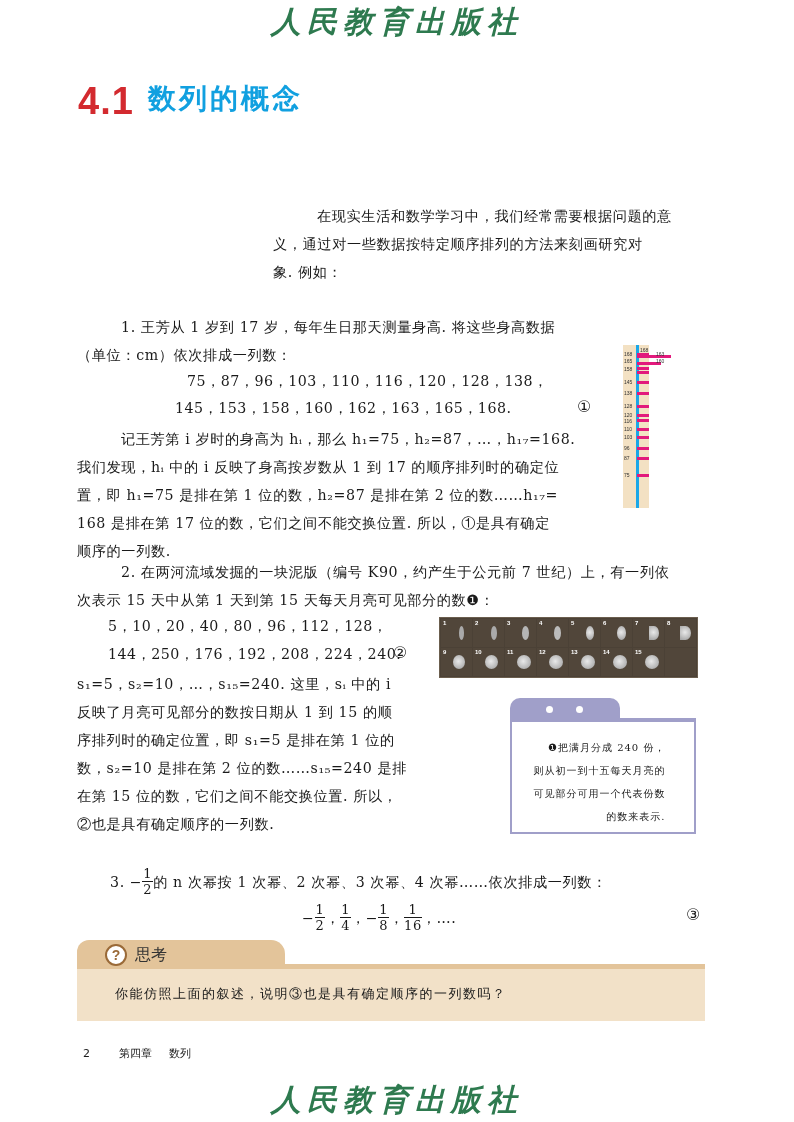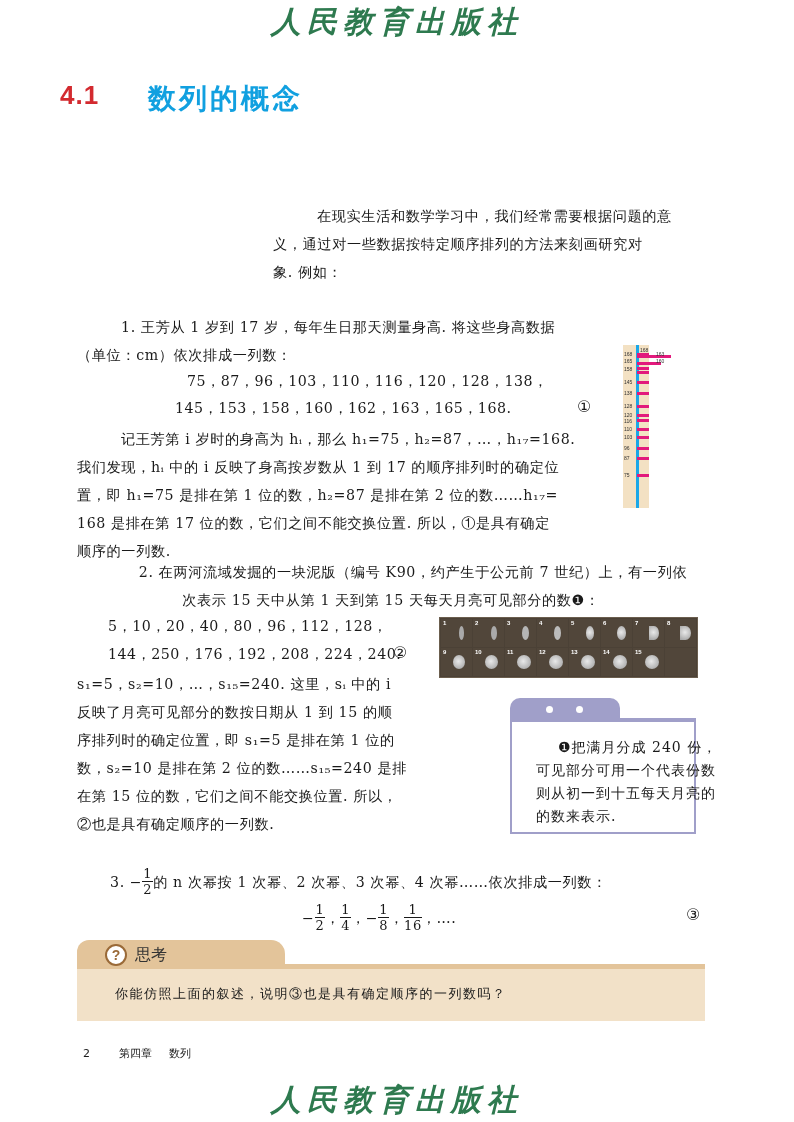--- a/index.html
+++ b/index.html
@@ -4,22 +4,22 @@
 <style>
   html, body { margin:0; padding:0; background:#ffffff; }
   body { width:794px; height:1122px; position:relative; overflow:hidden;
          font-family:"DejaVu Serif","Liberation Serif",serif; color:#1a1a1a; }
   .abs { position:absolute; }
   .publisher { left:0; width:794px; text-align:center; color:#2e7a4f;
                font-family:"DejaVu Serif",serif; font-style:italic; font-weight:bold;
                font-size:30px; letter-spacing:6px; }
   .pub-top { top:2px; }
   .pub-bot { top:1080px; }
-  .title-num { left:60px; top:80px; color:#d32a2f; font-family:"Liberation Sans",sans-serif;
-               font-weight:bold; font-size:26px; letter-spacing:1px; }
+  .title-num { left:78px; top:80px; color:#d32a2f; font-family:"Liberation Sans",sans-serif;
+               font-weight:bold; font-size:38px; letter-spacing:1px; }
   .title-text { left:148px; top:80px; color:#11a0e0; font-family:"DejaVu Sans",sans-serif;
                 font-weight:bold; font-size:28px; letter-spacing:3px; }
   .p { font-size:14.2px; line-height:28px; letter-spacing:0.6px; white-space:nowrap; }
   .intro { left:273px; top:202px; width:432px; }
   .intro .line { display:block; }
   .indent { padding-left:44px; }
   .sec { left:77px; width:628px; }
   .seq { font-size:14.2px; letter-spacing:0.5px; white-space:nowrap; }
   .circ { font-family:"DejaVu Sans",sans-serif; font-size:16px; }
   
@@ -36,22 +36,22 @@
               font-size:6px; color:#fff; font-weight:bold; }
   .moon { position:absolute; left:12px; top:7px; width:14px; height:14px; border-radius:50%;
           background:radial-gradient(circle at 45% 45%, #e9e9e9, #9a9a9a); }
   
   .note { left:510px; top:698px; width:186px; height:134px; }
   .note-tab { position:absolute; left:0; top:0; width:110px; height:24px; background:#a09fc9;
               border-radius:10px 10px 0 0; }
   .note-dot { position:absolute; top:8px; width:7px; height:7px; border-radius:50%; background:#fff; }
   .note-body { position:absolute; left:0; top:20px; width:182px; height:110px; border:2px solid #a09fc9;
                border-top:4px solid #a09fc9; background:#fff; }
-  .note-text { position:absolute; left:24px; top:14px; font-size:14px; line-height:23px;
-               font-family:"DejaVu Serif",serif; white-space:nowrap; letter-spacing:1px; }
+  .note-text { position:absolute; left:14px; top:14px; font-size:10px; line-height:23px;
+               font-family:"DejaVu Serif",serif; white-space:nowrap; letter-spacing:1px;text-align:right; }
   
   .frac { display:inline-block; vertical-align:middle; text-align:center; font-size:13px; line-height:15px; }
   .frac .n { display:block; border-bottom:1px solid #1a1a1a; padding:0 1px; }
   .frac .d { display:block; }
   
   .think-tab { left:77px; top:940px; width:208px; height:26px; background:#e3c49a;
                border-radius:12px 14px 0 0; }
   .think-bar { left:77px; top:964px; width:628px; height:6px; background:#e3c49a; }
   .think-body { left:77px; top:969px; width:628px; height:52px; background:#f2e1c8; }
   .think-icon { left:105px; top:944px; width:18px; height:18px; border-radius:50%; background:#fff;
@@ -120,21 +120,21 @@
   <div class="tick-lbl" style="top:426px;">110</div>
   <div class="tick-lbl" style="top:434px;">103</div>
   <div class="tick-lbl" style="top:445px;">96</div>
   <div class="tick-lbl" style="top:455px;">87</div>
   <div class="tick-lbl" style="top:472px;">75</div>
   <div class="tick-lbl" style="top:347px;left:640px;">168</div>
   <div class="tick-lbl" style="top:351px;left:656px;">163</div>
   <div class="tick-lbl" style="top:358px;left:656px;">160</div>
 </div>
 
-<div class="abs p sec" style="top:558px;text-align:center;">
+<div class="abs p sec" style="top:558px;">
   <div class="indent">2. 在两河流域发掘的一块泥版（编号 K90，约产生于公元前 7 世纪）上，有一列依</div>
   <div>次表示 15 天中从第 1 天到第 15 天每天月亮可见部分的数❶：</div>
 </div>
 <div class="abs seq" style="left:108px;top:617px;">5，10，20，40，80，96，112，128，</div>
 <div class="abs seq" style="left:108px;top:645px;">144，250，176，192，208，224，240.</div>
 <div class="abs circ" style="left:393px;top:643px;">②</div>
 
 <div class="abs p sec" style="top:670px;width:360px;">
   <div>s₁=5，s₂=10，…，s₁₅=240. 这里，sᵢ 中的 i</div>
   <div>反映了月亮可见部分的数按日期从 1 到 15 的顺</div>
@@ -209,22 +209,22 @@
 </div>
 
 <div class="abs note">
   <div class="note-tab">
     <div class="note-dot" style="left:36px;"></div>
     <div class="note-dot" style="left:66px;"></div>
   </div>
   <div class="note-body">
     <div class="note-text">
       <div style="padding-left:22px;">❶把满月分成 240 份，</div>
+      <div>则从初一到十五每天月亮的</div>
       <div>可见部分可用一个代表份数</div>
-      <div>则从初一到十五每天月亮的</div>
       <div>的数来表示.</div>
     </div>
   </div>
 </div>
 
 <div class="abs p" style="left:110px;top:866px;display:flex;align-items:center;">
   <span>3. −</span>
   <span class="frac">
       <span class="n">1</span>
       <span class="d">2</span>

